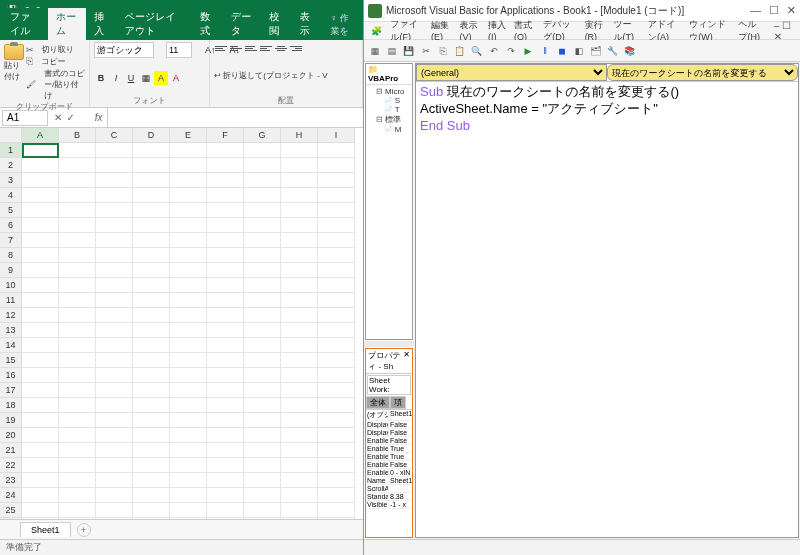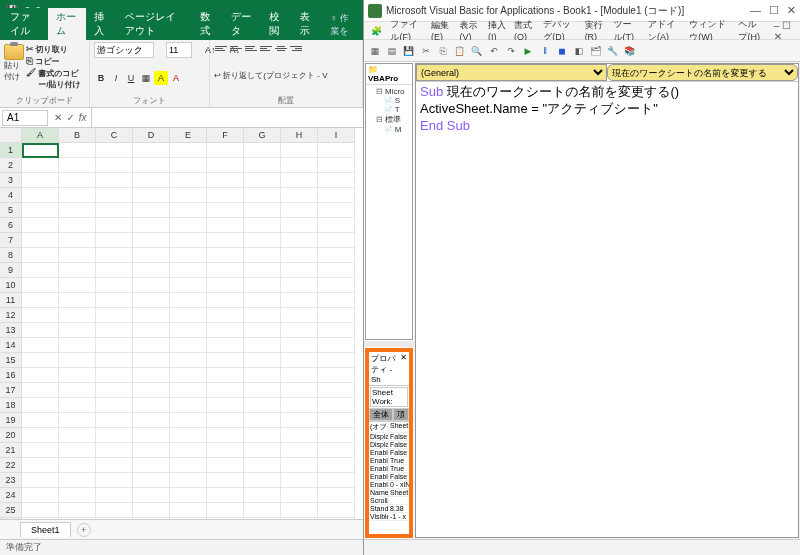--- a/index.html
+++ b/index.html
@@ -17,40 +17,40 @@
 .excel-tab.tell { margin-left: auto; color: #cde; font-size: 9px; padding-right: 6px; }
 .ribbon { height: 68px; background: #f3f3f3; border-bottom: 1px solid #ccc; display: flex; }
 .ribbon-group { border-right: 1px solid #ddd; padding: 2px 4px 0 4px; display: flex; flex-direction: column; justify-content: space-between; position: relative; }
 .ribbon-group-label { font-size: 8px; color: #666; text-align: center; padding-bottom: 1px; }
 .rg-paste { width: 90px; }
 .rg-paste-main { display: flex; gap: 2px; }
 .paste-big { width: 28px; height: 40px; display: flex; flex-direction: column; align-items: center; justify-content: flex-start; padding-top: 2px; font-size: 8px; color: #333; }
 .paste-icon { width: 20px; height: 22px; background: linear-gradient(#f9d878,#e8b54a); border: 1px solid #c99a2b; border-radius: 2px; position: relative; }
 .paste-icon::after { content:""; position:absolute; top:-3px; left:5px; width:8px; height:4px; background:#888; border-radius:2px 2px 0 0;}
 .paste-side { display:flex; flex-direction:column; gap:1px; font-size:8px; color:#333; padding-top:2px;}
-.paste-side div { display:flex; align-items:flex-start; gap:2px;font-weight:bold; }
+.paste-side div { display:flex; align-items:center; gap:8px; }
 .scissors::before{content:"✂";font-size:9px;color:#555;}
 .copy-i::before{content:"⎘";font-size:9px;color:#555;}
 .brush-i::before{content:"🖌";font-size:8px;}
 .rg-font { width: 120px; }
 .font-row { display:flex; gap:12px; align-items:center; }
 .font-sel { border:1px solid #ccc; background:#fff; font-size:9px; padding:1px 2px; height:16px; }
 .font-name { width:60px; } .font-size{ width:26px; }
 .font-btns { display:flex; gap:1px; margin-top:2px; }
 .fb { width:14px; height:14px; border:1px solid transparent; font-size:9px; text-align:center; line-height:12px; color:#333;}
 .rg-align { flex:1; }
 .align-btns { display:flex; gap:1px; flex-wrap:wrap; }
 .ab { width:14px; height:12px; display:flex; flex-direction:column; justify-content:center; gap:1px; padding:1px;}
 .ab span { height:1px; background:#555; }
 .wrap-txt { font-size:8px; color:#333; display:flex; align-items:center; gap:2px; margin-top:2px;}
 
 .namebox-row { height: 20px; border-bottom:1px solid #ccc; display:flex; align-items:center; background:#fff;}
 .namebox { width:46px; border:1px solid #ccc; font-size:10px; padding:1px 4px; margin:1px 2px; height:16px;}
 .fx-area { display:flex; align-items:center; gap:4px; padding:0 4px; font-size:10px; color:#666;}
-.fx-area .fx{font-style:italic;}
+.fx-area .fx{font-style:italic;margin-left:16px;}
 .formula-bar { flex:1; border-left:1px solid #ccc; height:100%; }
 
 .grid-area { flex:1; display:flex; overflow:hidden; background:#fff;}
 .grid { display:grid; grid-template-columns: 22px repeat(9, 37px); grid-auto-rows: 15px; font-size:9px; color:#333;}
 .colhdr, .rowhdr, .corner { background:#f0f0f0; border-right:1px solid #ddd; border-bottom:1px solid #ddd; text-align:center; line-height:15px;}
 .colhdr.sel, .rowhdr.sel { background:#d8e8d8; }
 .cell { border-right:1px solid #e5e5e5; border-bottom:1px solid #e5e5e5; }
 .cell.sel { border:2px solid #1a7a3e; }
 
 .sheet-tabs { height:20px; border-top:1px solid #ccc; display:flex; align-items:center; padding-left:20px; gap:6px; font-size:9px; background:#f7f7f7;}
@@ -71,21 +71,21 @@
 .tb.play{color:#2a8a2a;} .tb.pause{color:#2255cc;} .tb.stop{color:#2255cc;}
 .vbe-body { flex:1; display:flex; overflow:hidden;}
 .vbe-left { width:50px; display:flex; flex-direction:column; background:#fff;}
 .projexp { flex:1; border:1px solid #999; margin:1px; overflow:hidden;}
 .projexp-title { font-size:8px; background:#fff; border-bottom:1px solid #ddd; padding:1px 2px; font-weight:bold;}
 .projexp-body { font-size:8px; padding:2px; color:#333;}
 .tree-node { padding-left:8px; white-space:nowrap; overflow:hidden;}
 .tree-node::before{content:"⊟ ";color:#666;}
 .tree-leaf { padding-left:16px;}
 .tree-leaf::before{content:"📄 ";font-size:7px;}
-.propwin { height:190px; border:4px solid #f97316; margin:1px; display:flex; flex-direction:column;}
+.propwin { height:190px; border:1px solid #f97316; margin:1px; display:flex; flex-direction:column;}
 .prop-title { font-size:8px; padding:1px 2px; border-bottom:1px solid #ccc; display:flex; justify-content:space-between;}
 .prop-combo { font-size:8px; border:1px solid #ccc; margin:1px; padding:0 1px;}
 .prop-tabs { display:flex; font-size:8px;}
 .prop-tabs span { border:1px solid #ccc; padding:0 3px; background:#a3a3a3;}
 .prop-grid { flex:1; overflow:hidden; font-size:7px; border-top:1px solid #ccc;}
 .prop-row { display:flex; border-bottom:1px solid #eee;}
 .prop-row span:first-child{ width:50%; border-right:1px solid #eee; padding:0 1px; overflow:hidden; white-space:nowrap;}
 .prop-row span:last-child{ width:50%; padding:0 1px; overflow:hidden; white-space:nowrap;}
 
 .vbe-code { flex:1; display:flex; flex-direction:column; background:#fff; border:1px solid #999; margin:1px;}

